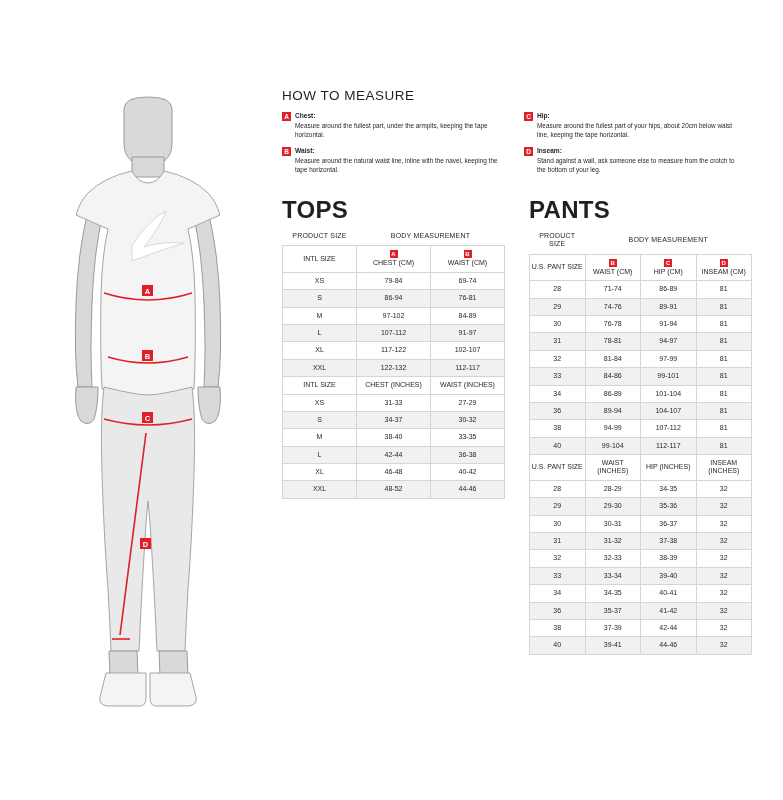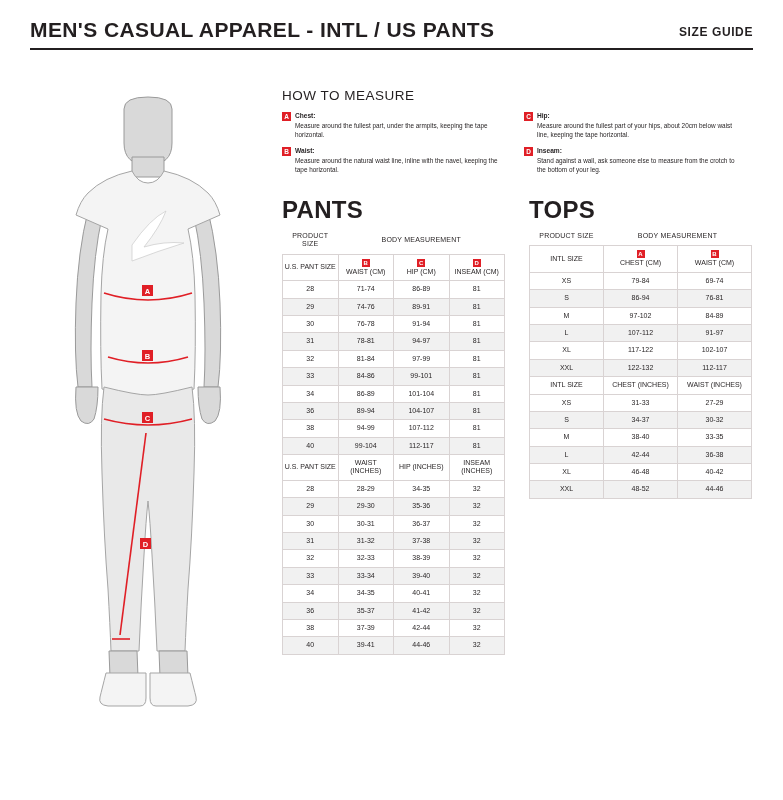--- a/index.html
+++ b/index.html
@@ -169,27 +169,20 @@
     font-size: 7.2px;
     line-height: 1.25;
   }
   .tall td { padding-top: 6px; padding-bottom: 6px; }
 </style>
 </head>
 <body>
 
 <div class="page">
 
-  <div class="header">
-    <div class="header-row">
-      <div class="main-title">MEN'S CASUAL APPAREL - INTL / US PANTS</div>
-      <div class="size-guide">SIZE GUIDE</div>
-    </div>
-    <div class="header-rule"></div>
-  </div>
 
   <div class="how-to">
     <div class="how-to-title">HOW TO MEASURE</div>
     <div class="how-cols">
       <div class="how-col">
         <div class="how-item">
           <div class="letter-badge">A</div>
           <div class="how-text">
             <b>Chest:</b><br>
             <span>Measure around the fullest part, under the armpits, keeping the tape horizontal.</span>
@@ -269,20 +262,109 @@
       <path class="red" d="M118 338 L92 540"></path>
       <path class="red" d="M84 544 l18 0"></path>
       <rect x="112" y="443" width="11" height="11" fill="#e01f26"></rect>
       <text x="117.5" y="451.6" font-family="Liberation Sans, sans-serif" font-size="7.5" font-weight="bold" fill="#ffffff" text-anchor="middle">D</text>
     </svg>
   </div>
 
   <div class="tables">
 
     <div class="table-block">
+      <div class="table-title">TOPS</div>
+      <table class="sz">
+        <tbody>
+            <tr>
+          <td class="hdr-red">PRODUCT SIZE</td>
+          <td class="hdr-red" colspan="2">BODY MEASUREMENT</td>
+        </tr>
+        <tr class="tall">
+          <td class="cellhdr">INTL SIZE</td>
+          <td class="cellhdr">
+            <span class="badge-inline">A</span><br>
+            <span>CHEST (CM)</span>
+          </td>
+          <td class="cellhdr">
+            <span class="badge-inline">B</span><br>
+            <span>WAIST (CM)</span>
+          </td>
+        </tr>
+        <tr>
+              <td>XS</td>
+              <td>79-84</td>
+              <td>69-74</td>
+            </tr>
+        <tr class="row-alt">
+              <td>S</td>
+              <td>86-94</td>
+              <td>76-81</td>
+            </tr>
+        <tr>
+              <td>M</td>
+              <td>97-102</td>
+              <td>84-89</td>
+            </tr>
+        <tr class="row-alt">
+              <td>L</td>
+              <td>107-112</td>
+              <td>91-97</td>
+            </tr>
+        <tr>
+              <td>XL</td>
+              <td>117-122</td>
+              <td>102-107</td>
+            </tr>
+        <tr class="row-alt">
+              <td>XXL</td>
+              <td>122-132</td>
+              <td>112-117</td>
+            </tr>
+
+        <tr class="tall">
+          <td class="cellhdr">INTL SIZE</td>
+          <td class="cellhdr">CHEST (INCHES)</td>
+          <td class="cellhdr">WAIST (INCHES)</td>
+        </tr>
+        <tr>
+              <td>XS</td>
+              <td>31-33</td>
+              <td>27-29</td>
+            </tr>
+        <tr class="row-alt">
+              <td>S</td>
+              <td>34-37</td>
+              <td>30-32</td>
+            </tr>
+        <tr>
+              <td>M</td>
+              <td>38-40</td>
+              <td>33-35</td>
+            </tr>
+        <tr class="row-alt">
+              <td>L</td>
+              <td>42-44</td>
+              <td>36-38</td>
+            </tr>
+        <tr>
+              <td>XL</td>
+              <td>46-48</td>
+              <td>40-42</td>
+            </tr>
+        <tr class="row-alt">
+              <td>XXL</td>
+              <td>48-52</td>
+              <td>44-46</td>
+            </tr>
+      </tbody>
+        </table>
+    </div>
+
+    <div class="table-block">
       <div class="table-title">PANTS</div>
       <table class="sz">
         <tbody>
             <tr>
           <td class="hdr-red">PRODUCT SIZE</td>
           <td class="hdr-red" colspan="3">BODY MEASUREMENT</td>
         </tr>
         <tr class="tall">
           <td class="cellhdr">U.S. PANT SIZE</td>
           <td class="cellhdr">
@@ -422,103 +504,14 @@
         <tr class="row-alt">
               <td>40</td>
               <td>39-41</td>
               <td>44-46</td>
               <td>32</td>
             </tr>
       </tbody>
         </table>
     </div>
 
-    <div class="table-block">
-      <div class="table-title">TOPS</div>
-      <table class="sz">
-        <tbody>
-            <tr>
-          <td class="hdr-red">PRODUCT SIZE</td>
-          <td class="hdr-red" colspan="2">BODY MEASUREMENT</td>
-        </tr>
-        <tr class="tall">
-          <td class="cellhdr">INTL SIZE</td>
-          <td class="cellhdr">
-            <span class="badge-inline">A</span><br>
-            <span>CHEST (CM)</span>
-          </td>
-          <td class="cellhdr">
-            <span class="badge-inline">B</span><br>
-            <span>WAIST (CM)</span>
-          </td>
-        </tr>
-        <tr>
-              <td>XS</td>
-              <td>79-84</td>
-              <td>69-74</td>
-            </tr>
-        <tr class="row-alt">
-              <td>S</td>
-              <td>86-94</td>
-              <td>76-81</td>
-            </tr>
-        <tr>
-              <td>M</td>
-              <td>97-102</td>
-              <td>84-89</td>
-            </tr>
-        <tr class="row-alt">
-              <td>L</td>
-              <td>107-112</td>
-              <td>91-97</td>
-            </tr>
-        <tr>
-              <td>XL</td>
-              <td>117-122</td>
-              <td>102-107</td>
-            </tr>
-        <tr class="row-alt">
-              <td>XXL</td>
-              <td>122-132</td>
-              <td>112-117</td>
-            </tr>
-
-        <tr class="tall">
-          <td class="cellhdr">INTL SIZE</td>
-          <td class="cellhdr">CHEST (INCHES)</td>
-          <td class="cellhdr">WAIST (INCHES)</td>
-        </tr>
-        <tr>
-              <td>XS</td>
-              <td>31-33</td>
-              <td>27-29</td>
-            </tr>
-        <tr class="row-alt">
-              <td>S</td>
-              <td>34-37</td>
-              <td>30-32</td>
-            </tr>
-        <tr>
-              <td>M</td>
-              <td>38-40</td>
-              <td>33-35</td>
-            </tr>
-        <tr class="row-alt">
-              <td>L</td>
-              <td>42-44</td>
-              <td>36-38</td>
-            </tr>
-        <tr>
-              <td>XL</td>
-              <td>46-48</td>
-              <td>40-42</td>
-            </tr>
-        <tr class="row-alt">
-              <td>XXL</td>
-              <td>48-52</td>
-              <td>44-46</td>
-            </tr>
-      </tbody>
-        </table>
-    </div>
-
   </div>
 </div>
 
 </body></html>

